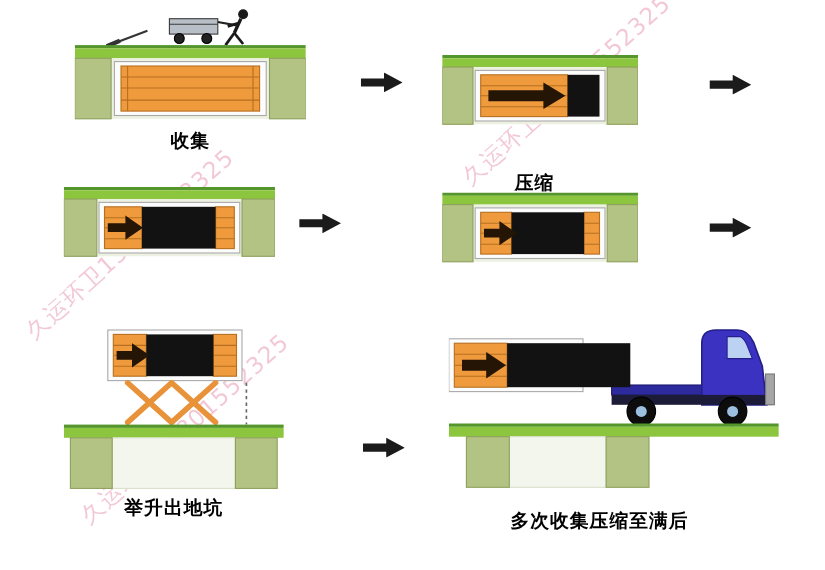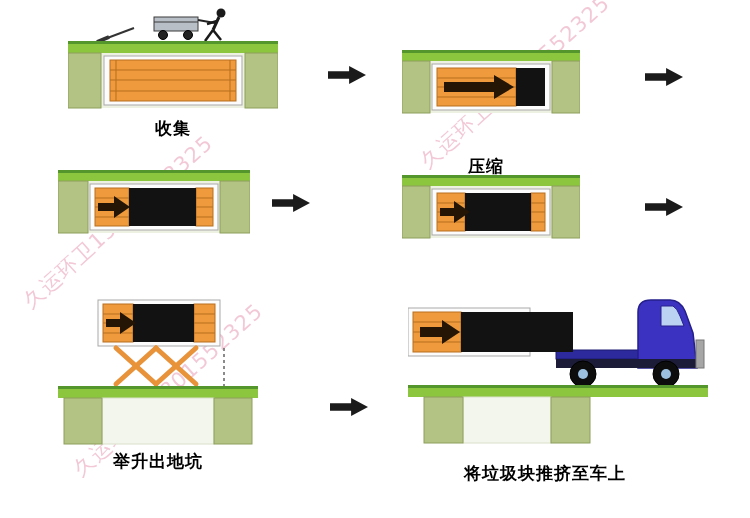--- a/index.html
+++ b/index.html
@@ -240,15 +240,15 @@
         <rect y="95" width="300" height="3" fill="#55962c"></rect>
         <rect y="98" width="300" height="9" fill="#8cc63e"></rect>
       </g>
       <g>
         <rect x="55" y="107" width="88" height="46" fill="#f3f6ec" stroke="#d9e0ca"></rect>
         <rect x="16" y="107" width="39" height="46" fill="#b3c383" stroke="#8d9f5c"></rect>
         <rect x="143" y="107" width="39" height="46" fill="#b3c383" stroke="#8d9f5c"></rect>
       </g>
     </svg>
   </div>
-  <div class="step-label" style="left:410px;top:462px;width:270px;">将垃圾块推挤至车上</div>
+  <div class="step-label" style="left:410px;top:462px;width:270px;">多次收集压缩至满后</div>
 
 </div>
 
 </body></html>

